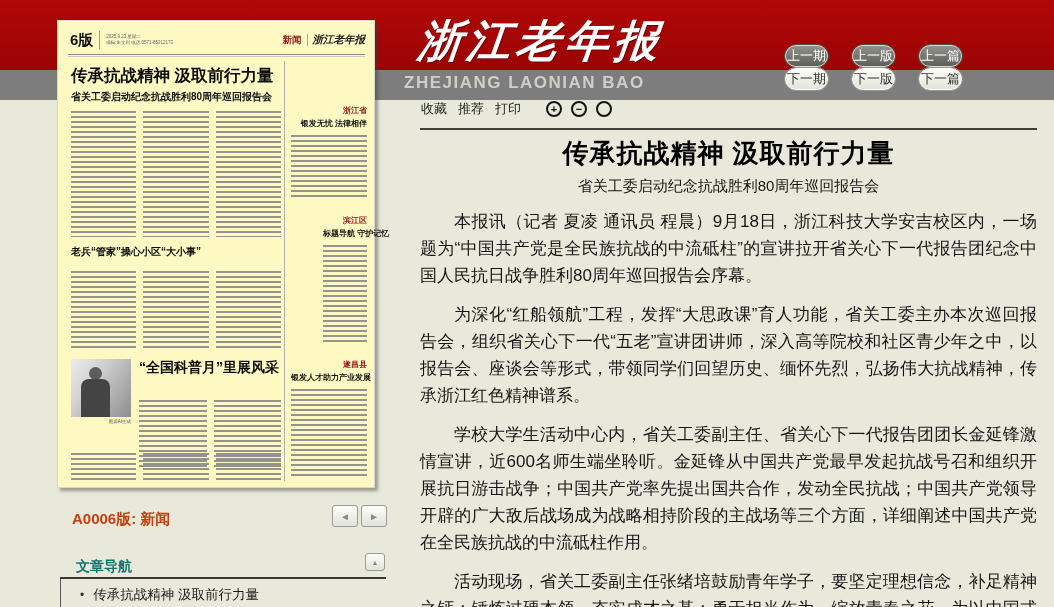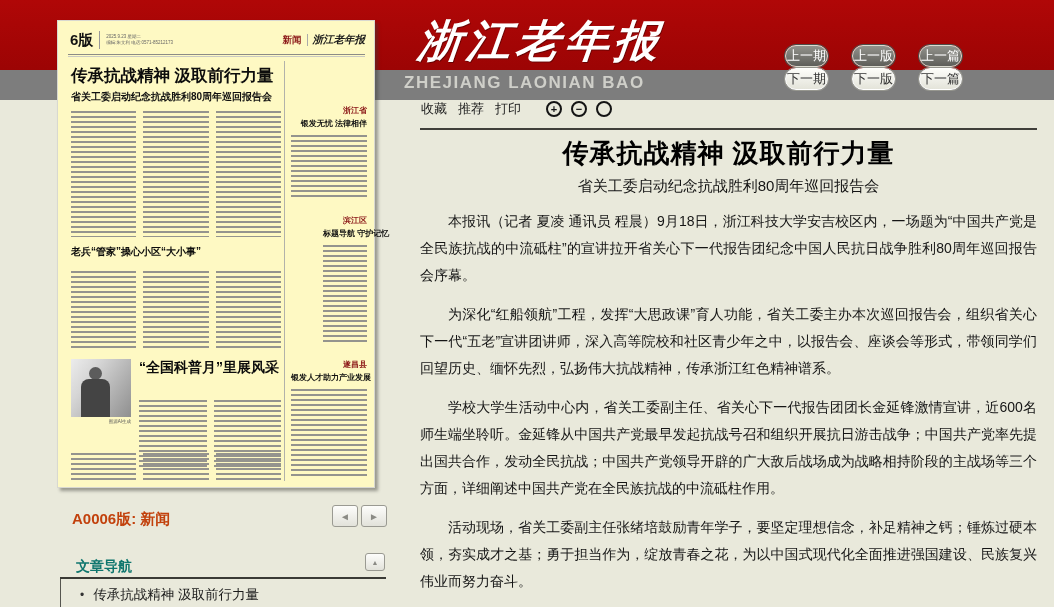--- a/index.html
+++ b/index.html
@@ -34,21 +34,21 @@
   .tools-right { position:absolute; left:783px; top:104px; display:flex; align-items:center; }
   .nav-link { font-size:13px; color:#222; cursor:pointer; }
   .vsep { width:1px; height:16px; background:#777; margin:0 12px; }
   .top-rule { position:absolute; left:420px; top:128px; width:617px; height:2px; background:#403f3a; }
   
   .art-title { position:absolute; left:420px; top:136px; width:617px; text-align:center;
     font-size:26px; font-weight:bold; color:#000; letter-spacing:1px; }
   .art-sub { position:absolute; left:420px; top:177px; width:617px; text-align:center;
     font-size:15px; color:#141414; }
   .art-body { position:absolute; left:420px; top:196px; width:617px; }
-  .art-body p { font-size:14px; line-height:27px; margin-top:12px; text-indent:2em;
+  .art-body p { font-size:17px; line-height:27px; margin-top:12px; text-indent:2em;
     text-align:justify; color:#151515; }
   
   .np-page { position:absolute; left:57px; top:20px; width:318px; height:468px;
     background:#fef9c3; border:1px solid #d8d8d0; box-shadow:3px 3px 3px rgba(60,60,55,.45);
     cursor:pointer; }
   .np-header { position:absolute; left:12px; right:9px; top:6px; height:26px;
     display:flex; align-items:center; }
   .np-pageno { font-size:15px; font-weight:bold; color:#111; }
   .np-hdiv { width:1px; height:18px; background:#999; margin:0 6px; }
   .np-dates { font-size:4.5px; line-height:6px; color:#666; }

